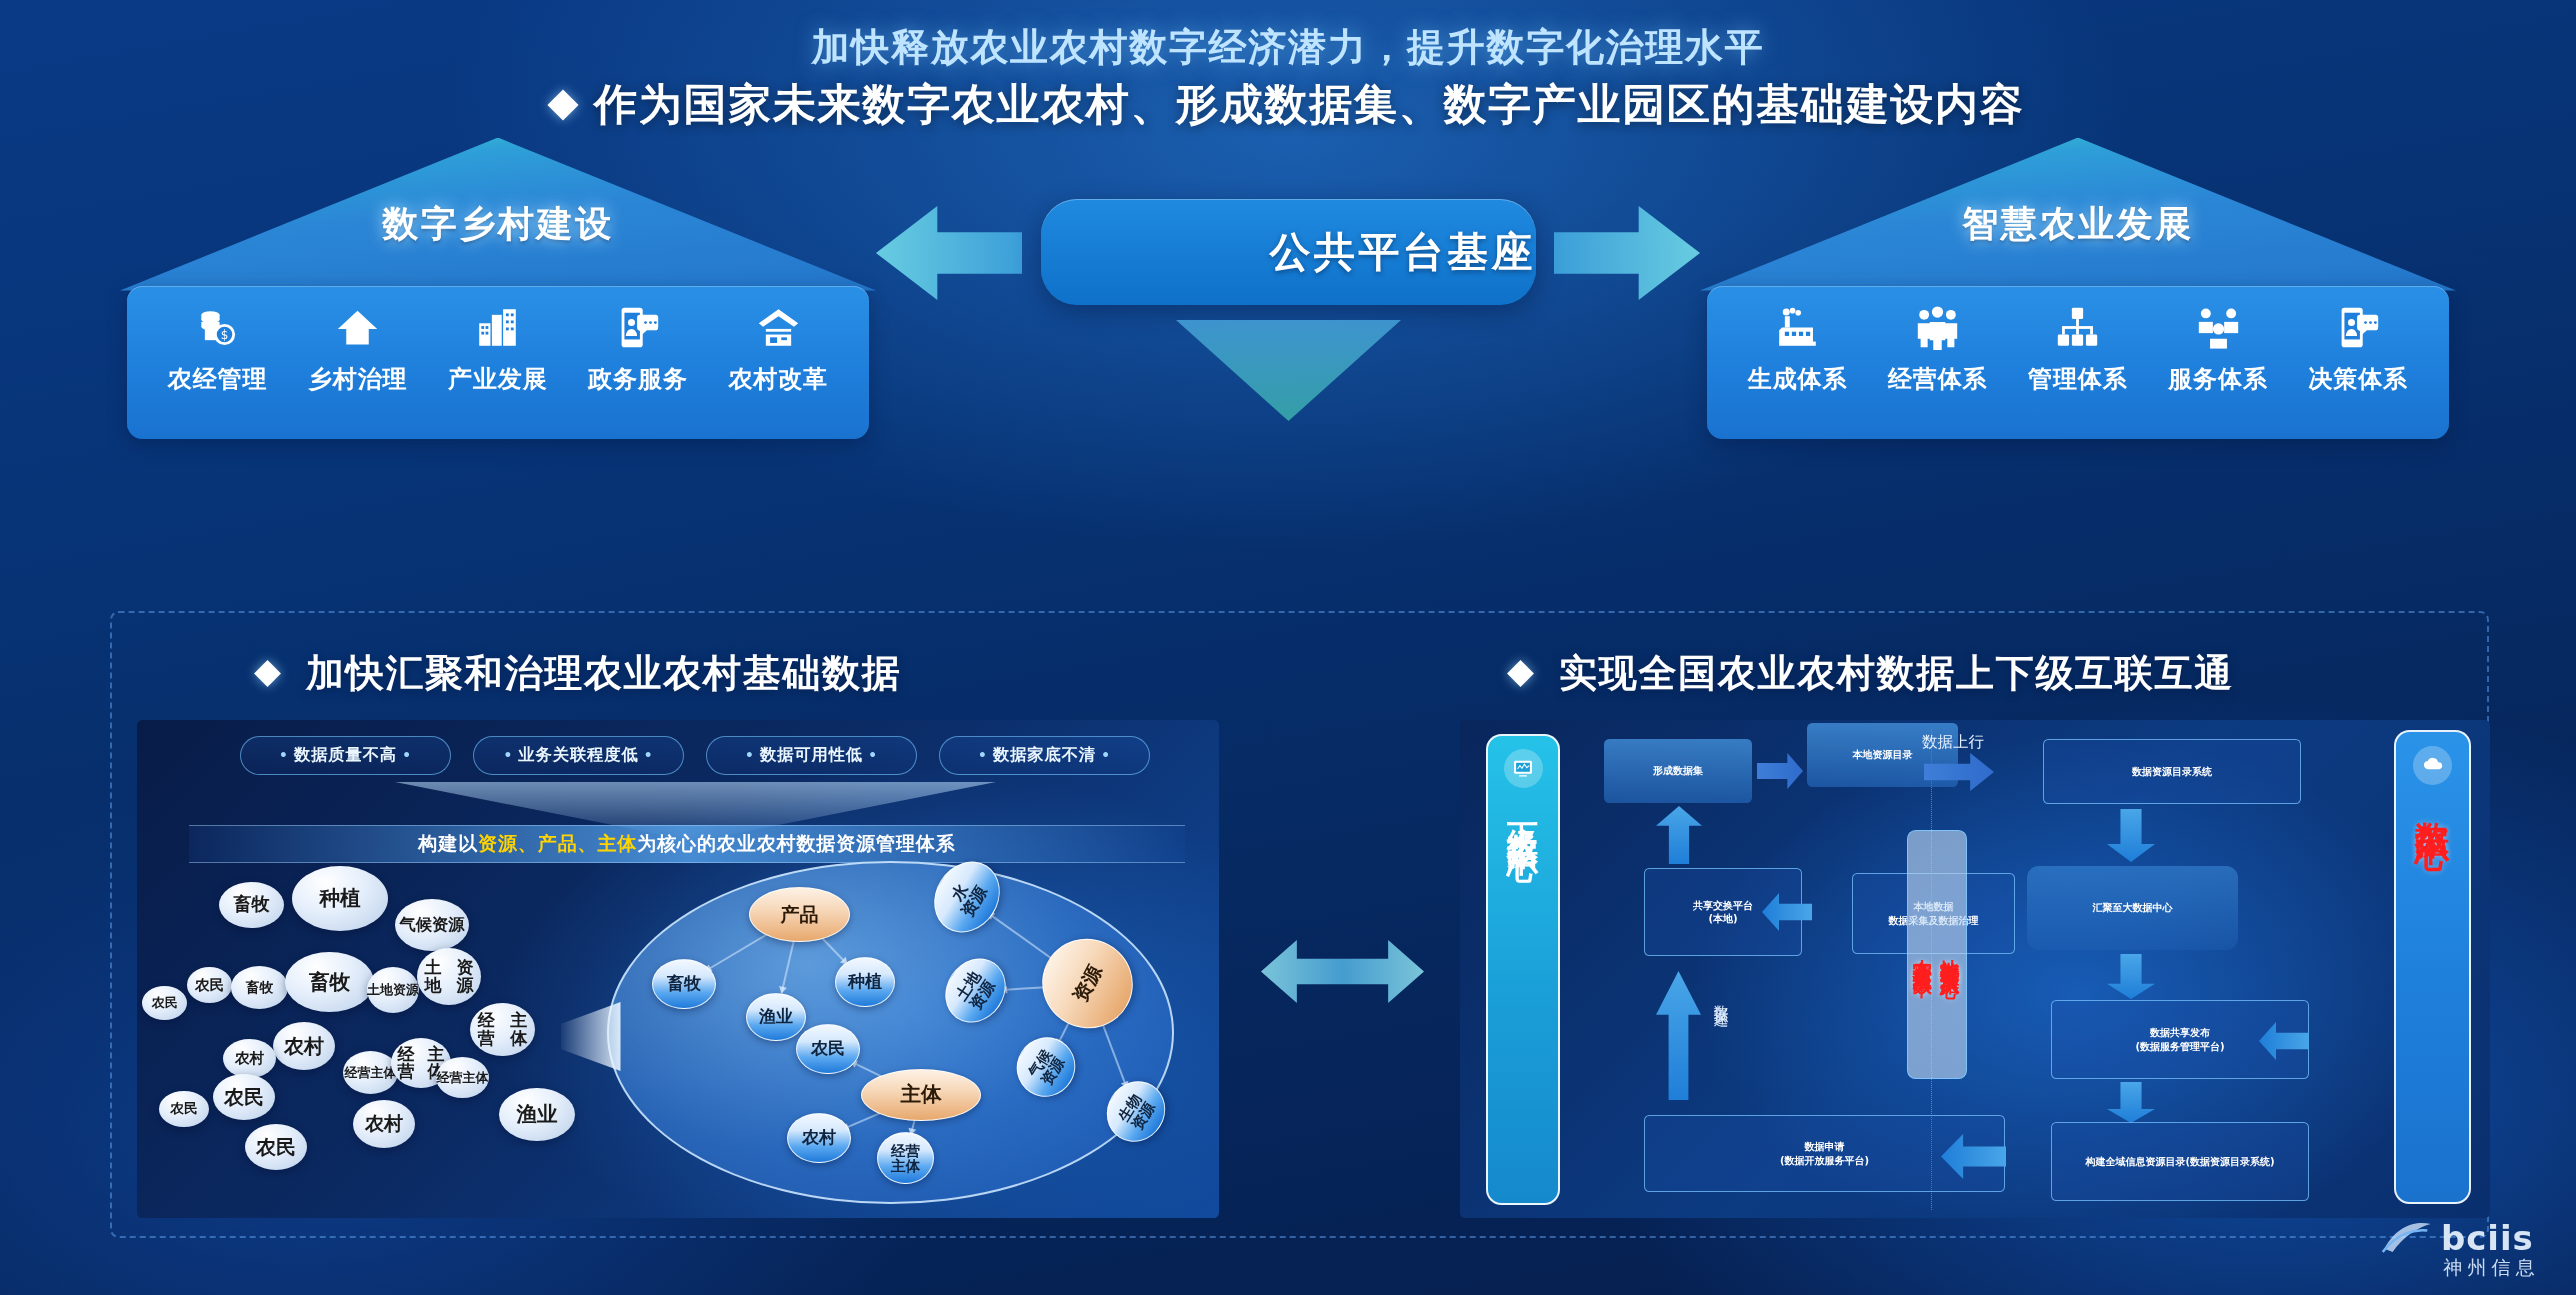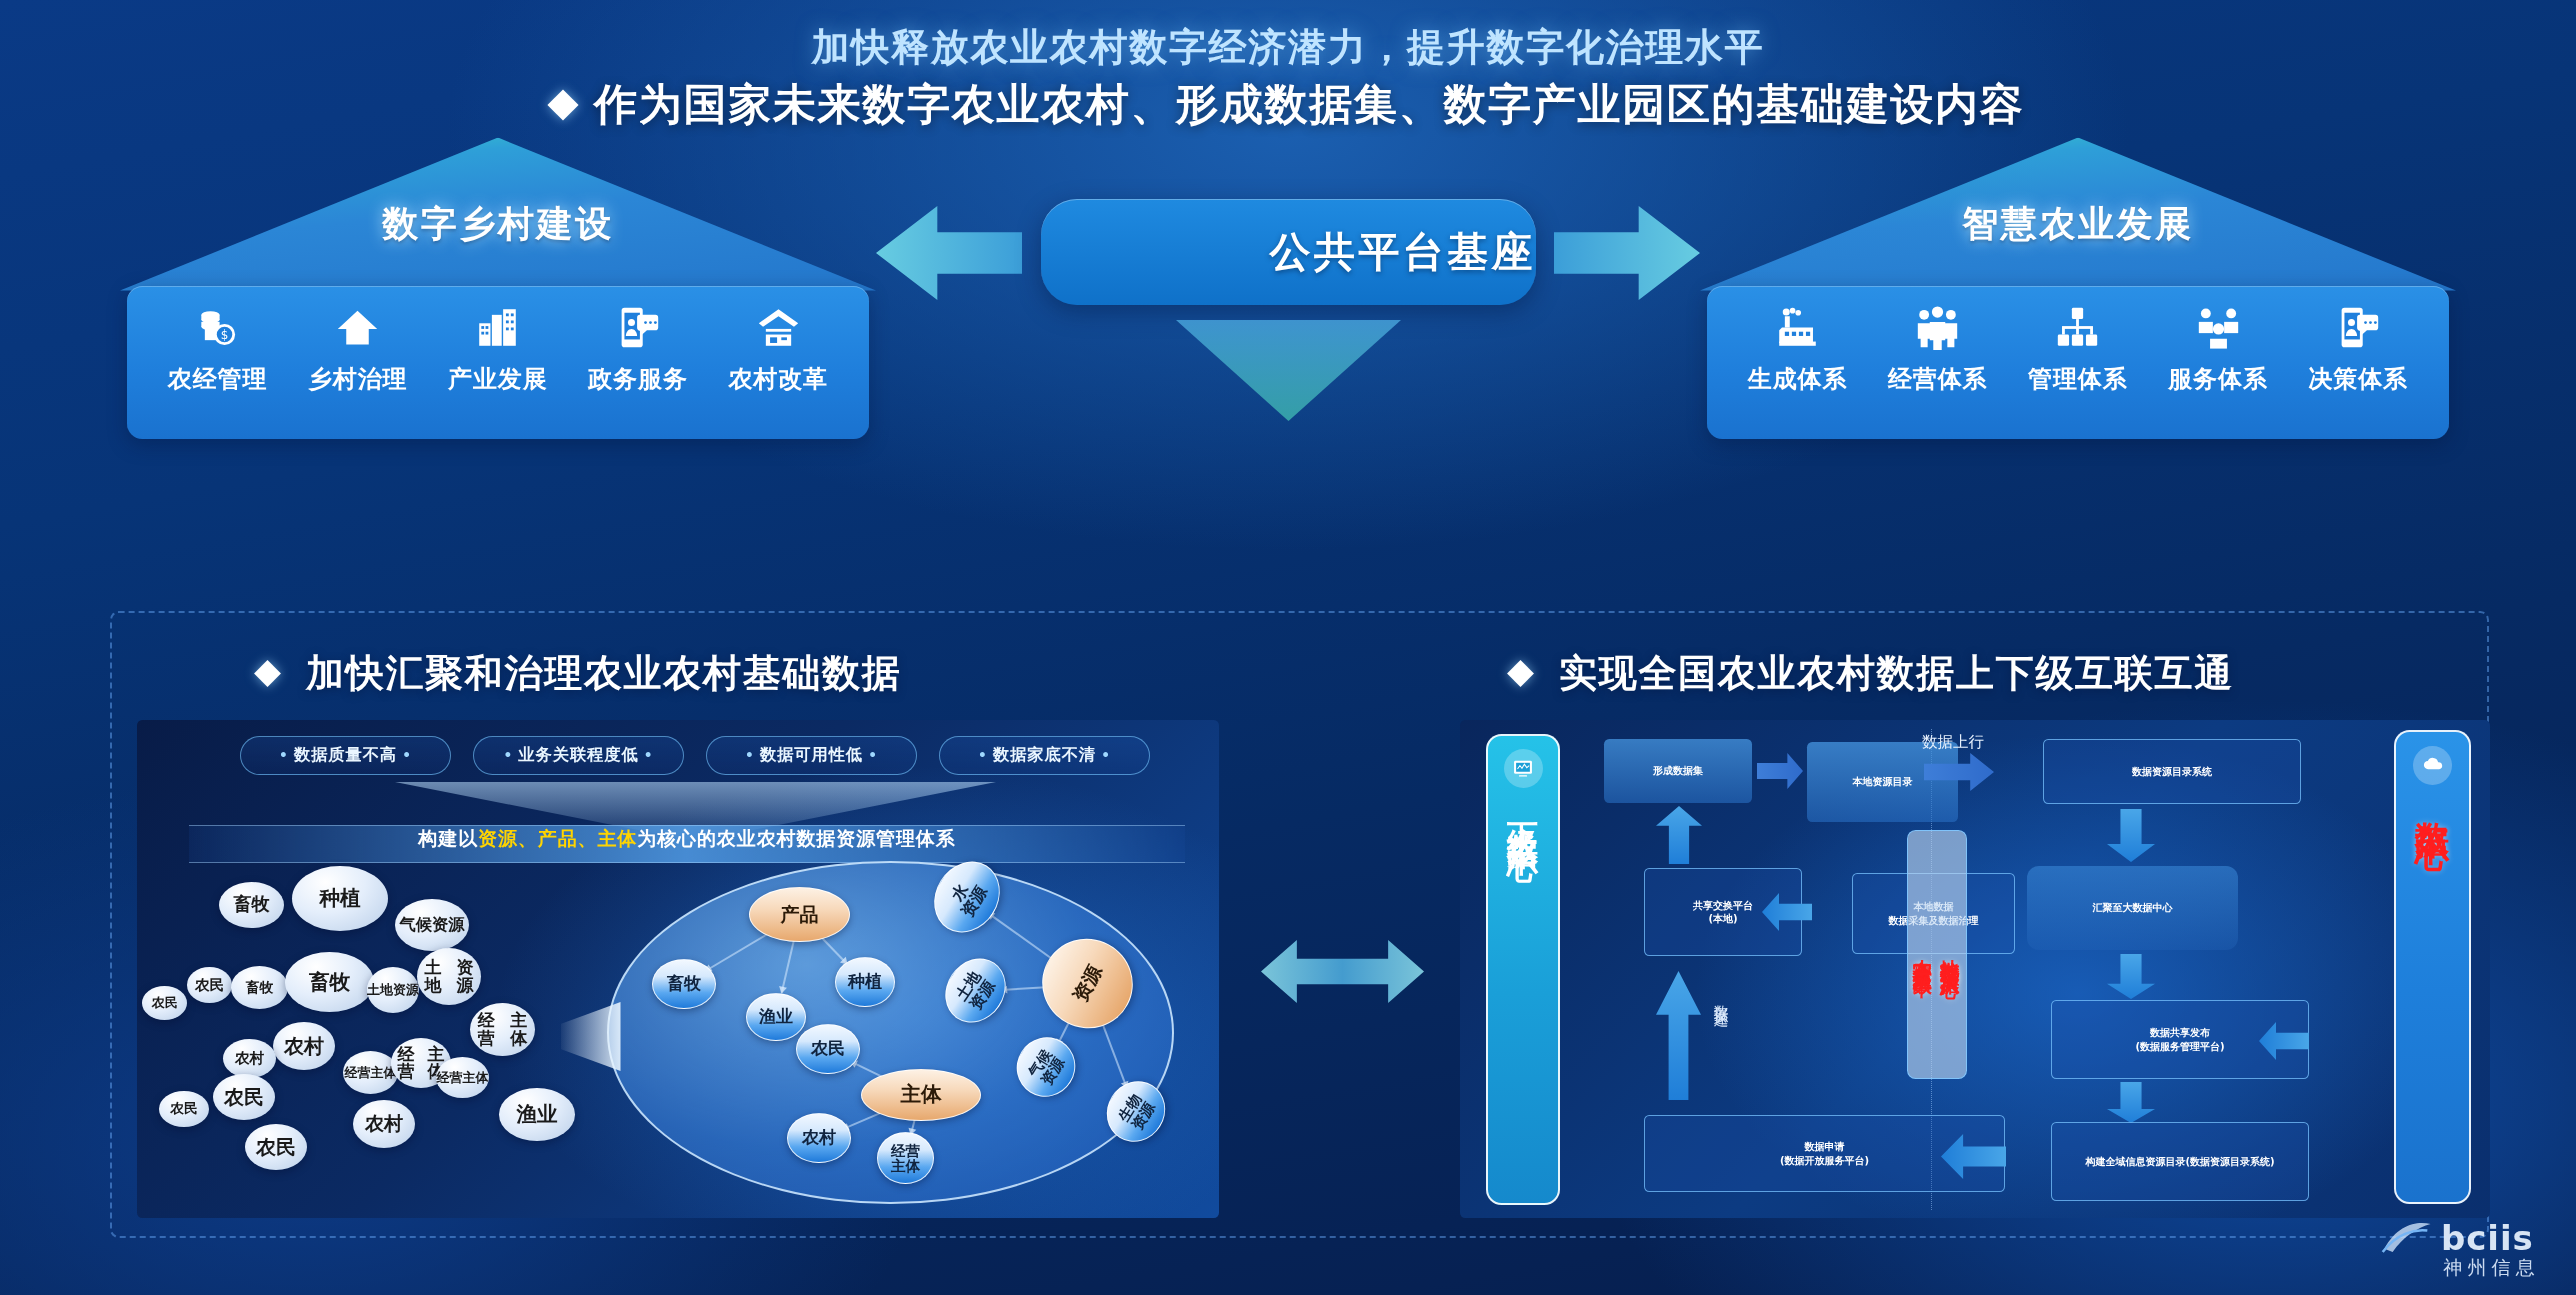--- a/index.html
+++ b/index.html
@@ -168,21 +168,21 @@
   #funnel {
     position: absolute; top: 62px; left: 258px;
     width: 601px; height: 57px;
     background: linear-gradient(180deg, rgba(190,225,255,.55), rgba(160,210,255,.05));
     clip-path: polygon(0% 0%, 100% 0%, 52% 100%, 48% 100%);
   }
 
   #banner {
     position: absolute; top: 105px; left: 52px;
     width: 996px; height: 38px;
-    display: flex; justify-content: center;
+    display: flex; align-items: center; justify-content: center;
     background: linear-gradient(90deg, rgba(25,80,170,.15) 0%, rgba(90,170,245,.75) 50%, rgba(25,80,170,.15) 100%);
     border-top: 0.9px solid rgba(170,215,255,.45);
     border-bottom: 0.9px solid rgba(170,215,255,.45);
     font-size: 19px; font-weight: bold; color: #ffffff;
     letter-spacing: 0.9px;
   }
   .hl { color: #ffd400; }
 
   
   #bubble-cloud { position: absolute; top: 146px; left: 0; width: 481px; height: 352px; }
@@ -719,21 +719,21 @@
           <path d="M50 44H18a12 12 0 0 1 -1 -24 16 16 0 0 1 30 4 10 10 0 0 1 3 20z" fill="#fff"></path>
         </svg>
     </div>
     <div class="vtext red">数据中心</div>
   </div>
 
   <div class="rbox solid" style="left:144px; top:19px; width:148px; height:64px;">形成数据集</div>
 
   <div class="ar ar-right" style="left:297px; top:33px; width:46px; height:36px;"></div>
 
-  <div class="rbox solid" style="left:347px; top:22px; width:151px; height:80px;">本地资源目录</div>
+  <div class="rbox solid" style="left:347px; top:3px; width:151px; height:64px;">本地资源目录</div>
 
   <div class="ar ar-up" style="left:196px; top:86px; width:46px; height:58px;"></div>
 
   <div class="rbox ghost" style="left:144px; top:148px; width:158px; height:88px; flex-direction:column;">
     <div>共享交换平台</div>
     <div>(本地)</div>
   </div>
 
   <div class="ar ar-left" style="left:302px; top:173px; width:50px; height:38px;"></div>
 

